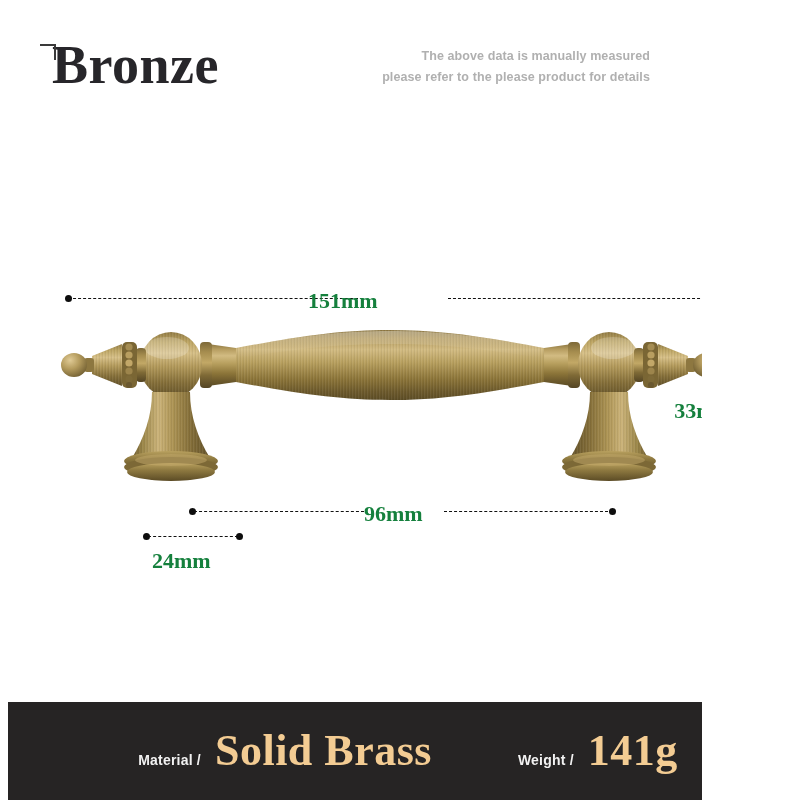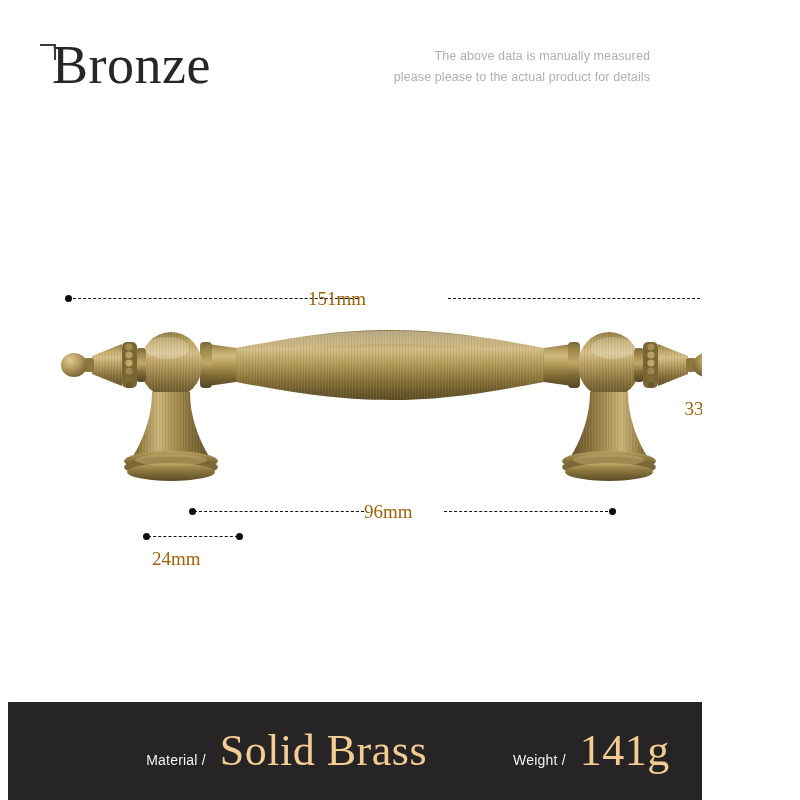--- a/index.html
+++ b/index.html
@@ -9,20 +9,21 @@
   }
   body {
     font-family: "Liberation Sans", sans-serif;
   }
   #page {
     position: relative;
     width: 702px;
     height: 800px;
     background: #ffffff;
     overflow: hidden;
+    font-weight: bold;
   }
 
   
   #title {
     position: absolute;
     left: 52px;
     top: 34px;
     font-family: "Liberation Serif", serif;
     font-size: 54px;
     line-height: 62px;
@@ -87,22 +88,22 @@
     position: absolute;
     width: 7px;
     height: 7px;
     border-radius: 50%;
     background: #0d0d0d;
     top: 5px;
   }
   .dim-label {
     position: absolute;
     font-family: "Liberation Serif", serif;
-    font-size: 19px;
-    color: #a16207;
+    font-size: 22px;
+    color: #15803d;
     white-space: nowrap;
   }
 
   
   #dim-151 { left: 60px; top: 290px; width: 670px; }
   #dim-151 .seg-a { left: 8px; width: 290px; }
   #dim-151 .seg-b { left: 388px; width: 262px; }
   #dim-151 .dot-l { left: 5px; }
   #dim-151 .dot-r { left: 652px; }
   #label-151 { left: 308px; top: 288px; }
@@ -190,21 +191,21 @@
 </style>
 </head>
 <body>
 
 <div id="page">
 
   <div id="title">Bronze</div>
 
   <div id="disclaimer">
     <div>The above data is manually measured</div>
-    <div>please please to the actual product for details</div>
+    <div>please refer to the please product for details</div>
   </div>
 
   <div id="corner-tl" class="corner-mark"></div>
   <div id="corner-tr" class="corner-mark"></div>
 
   <svg id="product-image" viewBox="0 0 700 180">
     <defs>
 
       <linearGradient id="barShade" x1="0" y1="0" x2="0" y2="1">
         <stop offset="0%" stop-color="#8d7742"></stop>

